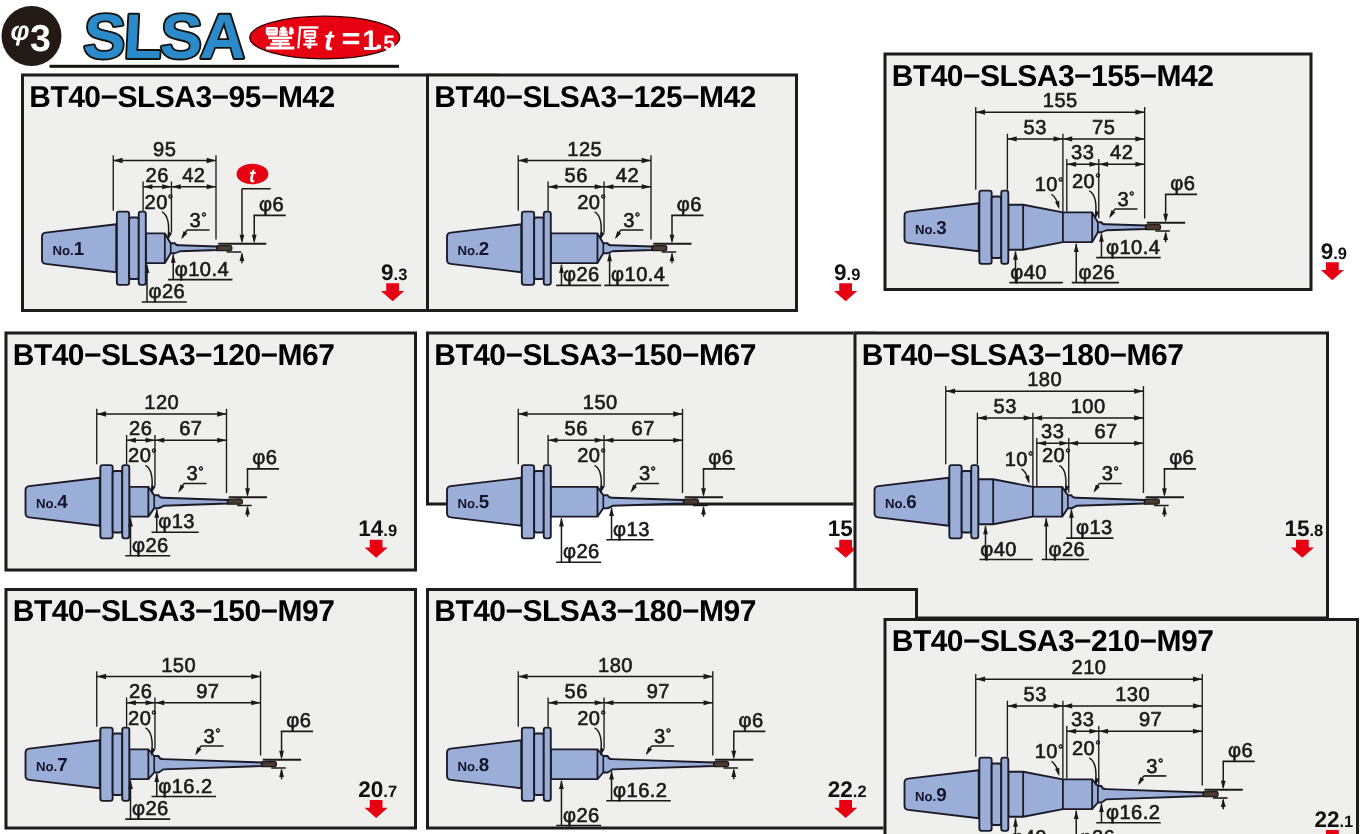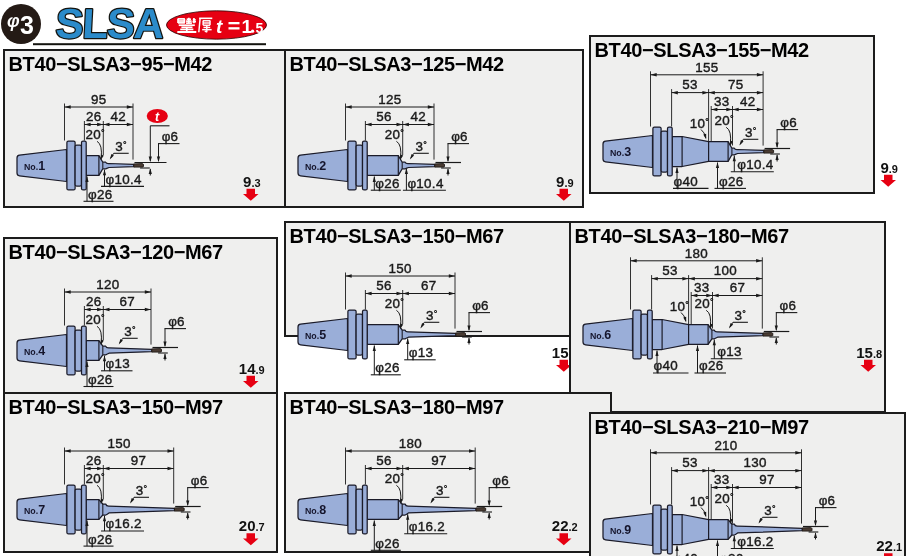--- a/index.html
+++ b/index.html
@@ -36,21 +36,21 @@
     <line x1="202.16" y1="29.66" x2="211.64" y2="29.66" stroke="#fff" stroke-width="1.45"></line>
     <line x1="206.79" y1="27.44" x2="206.79" y2="32.23" stroke="#fff" stroke-width="1.45"></line>
     <line x1="204.75" y1="30.71" x2="206.68" y2="32.23" stroke="#fff" stroke-width="1.45"></line>
     <text x="216" y="33" font-size="19" font-weight="bold" font-style="italic" fill="#fff">t</text>
     <rect x="228.5" y="22" width="11" height="2.3" fill="#fff"></rect>
     <rect x="228.5" y="27.2" width="11" height="2.3" fill="#fff"></rect>
     <text x="241.5" y="33" font-size="19" font-weight="bold" fill="#fff">1</text>
     <circle cx="252.6" cy="31.2" r="1.6" fill="#fff"></circle>
     <text x="255.5" y="33" font-size="14" font-weight="bold" fill="#fff">5</text>
   </svg>
-<div class="cell" style="left:3px;top:49px;width:318px;height:159px">
+<div class="cell" style="left:14px;top:49px;width:318px;height:159px">
     <svg width="275" height="159" viewBox="0 0 275 159" style="position:absolute;left:-2px;top:-2px">
       <text x="5.5" y="22.2" font-size="20" text-anchor="start" font-weight="bold" fill="#000" letter-spacing="-0.35">BT40−SLSA3−95−M42</text>
       <path d="M 16.5,106.1 L 63.5,100.5 L 63.5,132.5 L 16.5,126.9 Q 14,126.6 14,124.1 L 14,108.9 Q 14,106.4 16.5,106.1 Z" fill="#9aaed8" stroke="#1b1b28" stroke-width="1.25" stroke-linejoin="round"></path>
       <path d="M 83.2,106.6 L 95.9,106.6 L 99.8,113.2 L 102.7,113.2 Q 103.3,114.7 106.0,114.5 L 130.8,115.3 L 130.8,117.7 L 106.0,118.5 Q 103.3,119.6 102.7,119.8 L 99.8,119.8 L 95.9,126.4 L 83.2,126.4 Z" fill="#9aaed8" stroke="#1b1b28" stroke-width="1.25" stroke-linejoin="round"></path>
       <line x1="95.9" y1="106.6" x2="95.9" y2="126.4" stroke="#1b1b28" stroke-width="1.2"></line>
       <line x1="99.8" y1="113.2" x2="99.8" y2="119.8" stroke="#1b1b28" stroke-width="1.1"></line>
       <rect x="63.9" y="92.1" width="8.2" height="48.8" rx="1.5" fill="#9aaed8" stroke="#1b1b28" stroke-width="1.25"></rect>
       <rect x="72.1" y="96.0" width="6.4" height="41" rx="1.5" fill="#9aaed8" stroke="#1b1b28" stroke-width="1.25"></rect>
       <rect x="78.5" y="92.1" width="4.7" height="48.8" rx="1.5" fill="#9aaed8" stroke="#1b1b28" stroke-width="1.25"></rect>
       <path d="M 130.8,114.9 L 139.1,114.6 Q 140.5,114.9 140.5,115.6 L 140.5,117.4 Q 140.5,118.1 139.1,118.1 L 130.8,118.1 Z" fill="#4a3c33" stroke="#1f1a16" stroke-width="0.9"></path>
@@ -95,21 +95,21 @@
       <line x1="98.0" y1="137.4" x2="141.0" y2="137.4" stroke="#1a1a1a" stroke-width="1.1"></line>
       <text x="102.5" y="134.8" font-size="13.4" text-anchor="start" font-weight="normal" fill="#1a1a1a" letter-spacing="0.3" stroke="#1a1a1a" stroke-width="0.4">φ10.4</text>
       <line x1="84.0" y1="127.5" x2="84.0" y2="152.3" stroke="#1a1a1a" stroke-width="1.0"></line>
       <polygon points="84.0,127.2 85.6,133.0 82.4,133.0" fill="#1a1a1a"></polygon>
       <line x1="80.5" y1="152.3" x2="110.5" y2="152.3" stroke="#1a1a1a" stroke-width="1.1"></line>
       <text x="85.0" y="149.7" font-size="13.4" text-anchor="start" font-weight="normal" fill="#1a1a1a" letter-spacing="0.3" stroke="#1a1a1a" stroke-width="0.4">φ26</text>
       <text x="248.8" y="137.6" text-anchor="middle" font-weight="bold" fill="#111"><tspan font-size="15">9</tspan><tspan font-size="11">.3</tspan></text>
       <path d="M 243.5,139.8 h8.5 v5.2 h3.5 L 247.8,151.8 L 240.0,145.0 h3.5 Z" fill="#e60012"></path>
     </svg>
   </div>
-<div class="cell" style="left:284px;top:49px;width:300px;height:159px">
+<div class="cell" style="left:284px;top:49px;width:248px;height:159px">
     <svg width="300" height="159" viewBox="0 0 300 159" style="position:absolute;left:-2px;top:-2px">
       <text x="5.5" y="22.2" font-size="20" text-anchor="start" font-weight="bold" fill="#000" letter-spacing="-0.35">BT40−SLSA3−125−M42</text>
       <path d="M 16.5,106.1 L 63.5,100.5 L 63.5,132.5 L 16.5,126.9 Q 14,126.6 14,124.1 L 14,108.9 Q 14,106.4 16.5,106.1 Z" fill="#9aaed8" stroke="#1b1b28" stroke-width="1.25" stroke-linejoin="round"></path>
       <path d="M 83.2,106.6 L 114.3,106.6 L 118.2,113.2 L 121.1,113.2 Q 121.7,114.7 124.4,114.5 L 150.8,115.3 L 150.8,117.7 L 124.4,118.5 Q 121.7,119.6 121.1,119.8 L 118.2,119.8 L 114.3,126.4 L 83.2,126.4 Z" fill="#9aaed8" stroke="#1b1b28" stroke-width="1.25" stroke-linejoin="round"></path>
       <line x1="114.3" y1="106.6" x2="114.3" y2="126.4" stroke="#1b1b28" stroke-width="1.2"></line>
       <line x1="118.2" y1="113.2" x2="118.2" y2="119.8" stroke="#1b1b28" stroke-width="1.1"></line>
       <rect x="63.9" y="92.1" width="8.2" height="48.8" rx="1.5" fill="#9aaed8" stroke="#1b1b28" stroke-width="1.25"></rect>
       <rect x="72.1" y="96.0" width="6.4" height="41" rx="1.5" fill="#9aaed8" stroke="#1b1b28" stroke-width="1.25"></rect>
       <rect x="78.5" y="92.1" width="4.7" height="48.8" rx="1.5" fill="#9aaed8" stroke="#1b1b28" stroke-width="1.25"></rect>
       <path d="M 150.8,114.9 L 159.1,114.6 Q 160.5,114.9 160.5,115.6 L 160.5,117.4 Q 160.5,118.1 159.1,118.1 L 150.8,118.1 Z" fill="#4a3c33" stroke="#1f1a16" stroke-width="0.9"></path>
@@ -221,21 +221,21 @@
       <line x1="84.0" y1="153.4" x2="119.5" y2="153.4" stroke="#1a1a1a" stroke-width="1.1"></line>
       <text x="84.5" y="150.8" font-size="13.4" text-anchor="start" font-weight="normal" fill="#1a1a1a" letter-spacing="0.3" stroke="#1a1a1a" stroke-width="0.4">φ40</text>
       <line x1="128.5" y1="127.5" x2="128.5" y2="153.4" stroke="#1a1a1a" stroke-width="1.0"></line>
       <polygon points="128.5,127.2 130.1,133.0 126.9,133.0" fill="#1a1a1a"></polygon>
       <line x1="125.5" y1="153.4" x2="157.0" y2="153.4" stroke="#1a1a1a" stroke-width="1.1"></line>
       <text x="130.0" y="150.8" font-size="13.4" text-anchor="start" font-weight="normal" fill="#1a1a1a" letter-spacing="0.3" stroke="#1a1a1a" stroke-width="0.4">φ26</text>
       <text x="300.2" y="137.6" text-anchor="middle" font-weight="bold" fill="#111"><tspan font-size="15">9</tspan><tspan font-size="11">.9</tspan></text>
       <path d="M 295.0,139.8 h8.5 v5.2 h3.5 L 299.2,151.8 L 291.5,145.0 h3.5 Z" fill="#e60012"></path>
     </svg>
   </div>
-<div class="cell" style="left:3px;top:237px;width:275px;height:160px">
+<div class="cell" style="left:3px;top:221px;width:275px;height:160px">
     <svg width="275" height="160" viewBox="0 0 275 160" style="position:absolute;left:-2px;top:-2px">
       <text x="5.5" y="22.2" font-size="20" text-anchor="start" font-weight="bold" fill="#000" letter-spacing="-0.35">BT40−SLSA3−120−M67</text>
       <path d="M 16.5,103.1 L 63.5,97.5 L 63.5,129.5 L 16.5,123.9 Q 14,123.6 14,121.1 L 14,105.9 Q 14,103.4 16.5,103.1 Z" fill="#9aaed8" stroke="#1b1b28" stroke-width="1.25" stroke-linejoin="round"></path>
       <path d="M 83.2,103.6 L 95.9,103.6 L 99.8,109.2 L 102.7,109.2 Q 103.3,111.0 106.0,110.8 L 148.8,112.3 L 148.8,114.7 L 106.0,116.2 Q 103.3,117.6 102.7,117.8 L 99.8,117.8 L 95.9,123.4 L 83.2,123.4 Z" fill="#9aaed8" stroke="#1b1b28" stroke-width="1.25" stroke-linejoin="round"></path>
       <line x1="95.9" y1="103.6" x2="95.9" y2="123.4" stroke="#1b1b28" stroke-width="1.2"></line>
       <line x1="99.8" y1="109.2" x2="99.8" y2="117.8" stroke="#1b1b28" stroke-width="1.1"></line>
       <rect x="63.9" y="89.1" width="8.2" height="48.8" rx="1.5" fill="#9aaed8" stroke="#1b1b28" stroke-width="1.25"></rect>
       <rect x="72.1" y="93.0" width="6.4" height="41" rx="1.5" fill="#9aaed8" stroke="#1b1b28" stroke-width="1.25"></rect>
       <rect x="78.5" y="89.1" width="4.7" height="48.8" rx="1.5" fill="#9aaed8" stroke="#1b1b28" stroke-width="1.25"></rect>
       <path d="M 148.8,111.9 L 157.1,111.6 Q 158.5,111.9 158.5,112.6 L 158.5,114.4 Q 158.5,115.1 157.1,115.1 L 148.8,115.1 Z" fill="#4a3c33" stroke="#1f1a16" stroke-width="0.9"></path>

